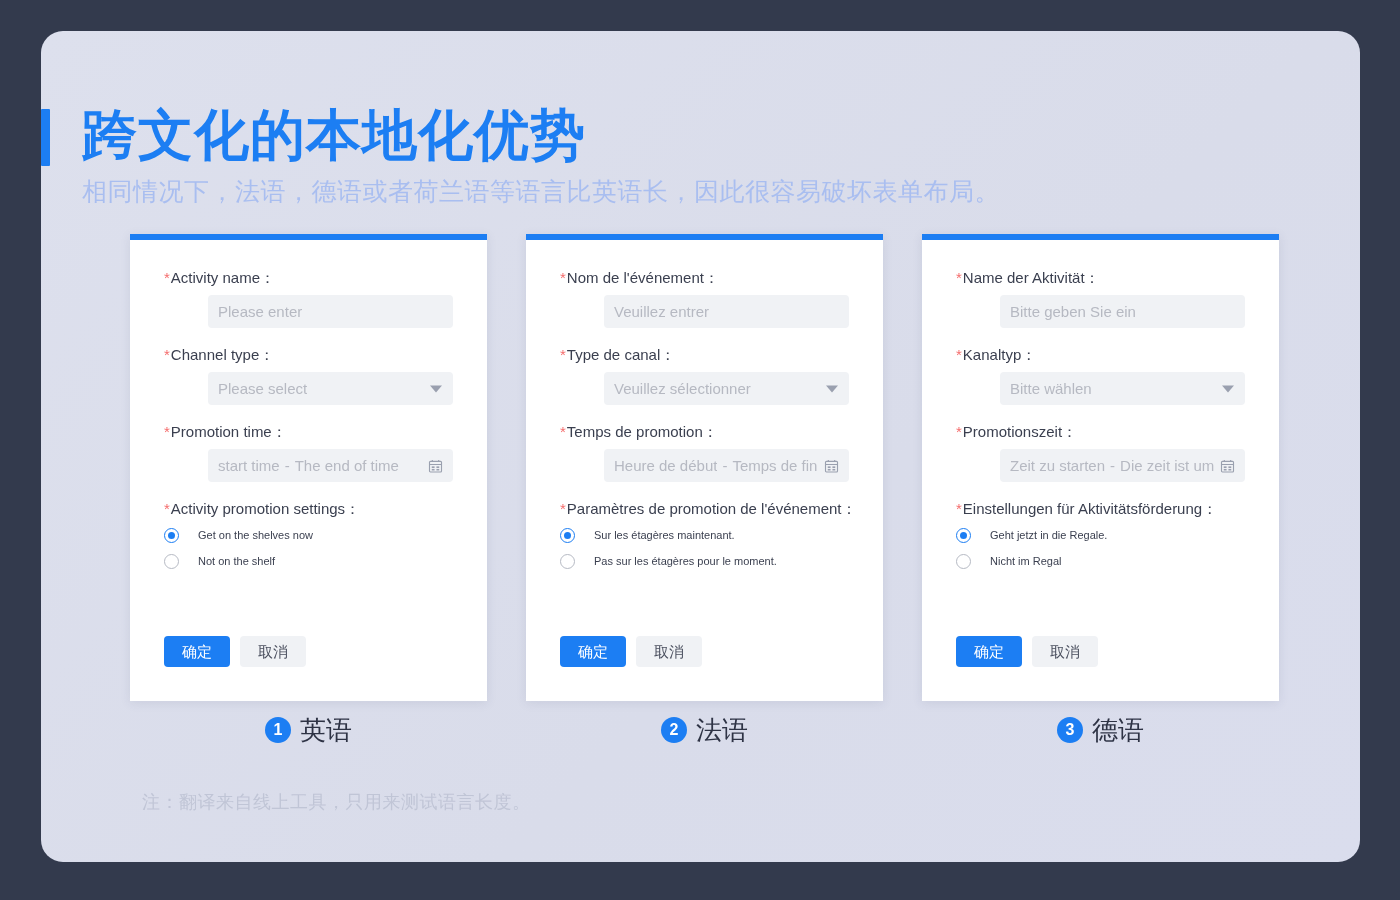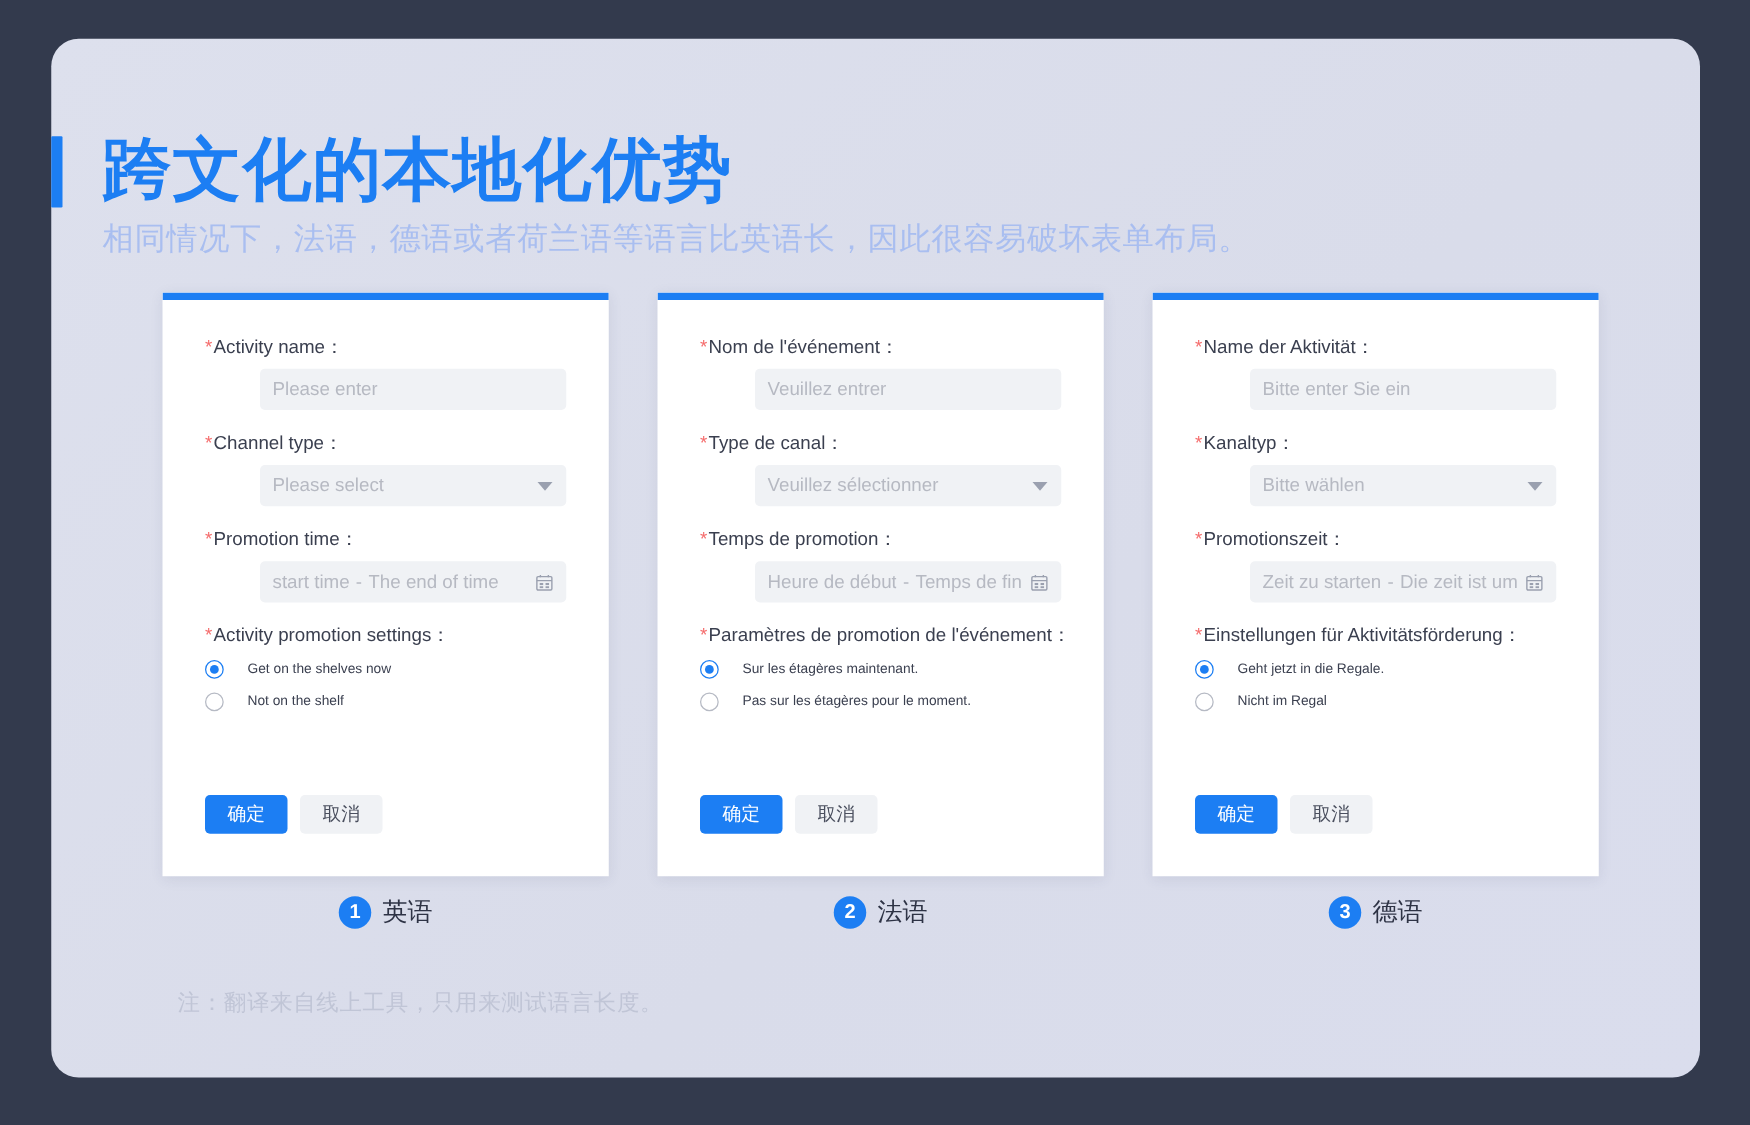--- a/index.html
+++ b/index.html
@@ -260,21 +260,21 @@
     background: #1c7ef3;
     color: #ffffff;
     font-size: 16px;
     font-weight: bold;
     line-height: 26px;
     text-align: center;
     margin-right: 9px;
     flex: 0 0 auto;
   }
   .caption-text {
-    font-size: 20px;
+    font-size: 26px;
     color: #2e3345;
     line-height: 30px;
     white-space: nowrap;
   }
 
   
   .footer-note {
     position: absolute;
     left: 101px;
     top: 759px;
@@ -438,21 +438,21 @@
     </div>
 
     <div class="card-col col-2">
       <div class="card">
         <div class="card-topbar"></div>
         <div class="card-body">
 
           <div class="field">
             <div class="field-label"><span class="req-star">*</span><span>Name der Aktivität：</span></div>
             <div class="input-box">
-              <span class="input-placeholder">Bitte enter Sie ein</span>
+              <span class="input-placeholder">Bitte geben Sie ein</span>
             </div>
           </div>
 
           <div class="field">
             <div class="field-label"><span class="req-star">*</span><span>Kanaltyp：</span></div>
             <div class="input-box with-icon">
               <span class="input-placeholder">Bitte wählen</span>
               <span class="caret-icon"></span>
             </div>
           </div>

